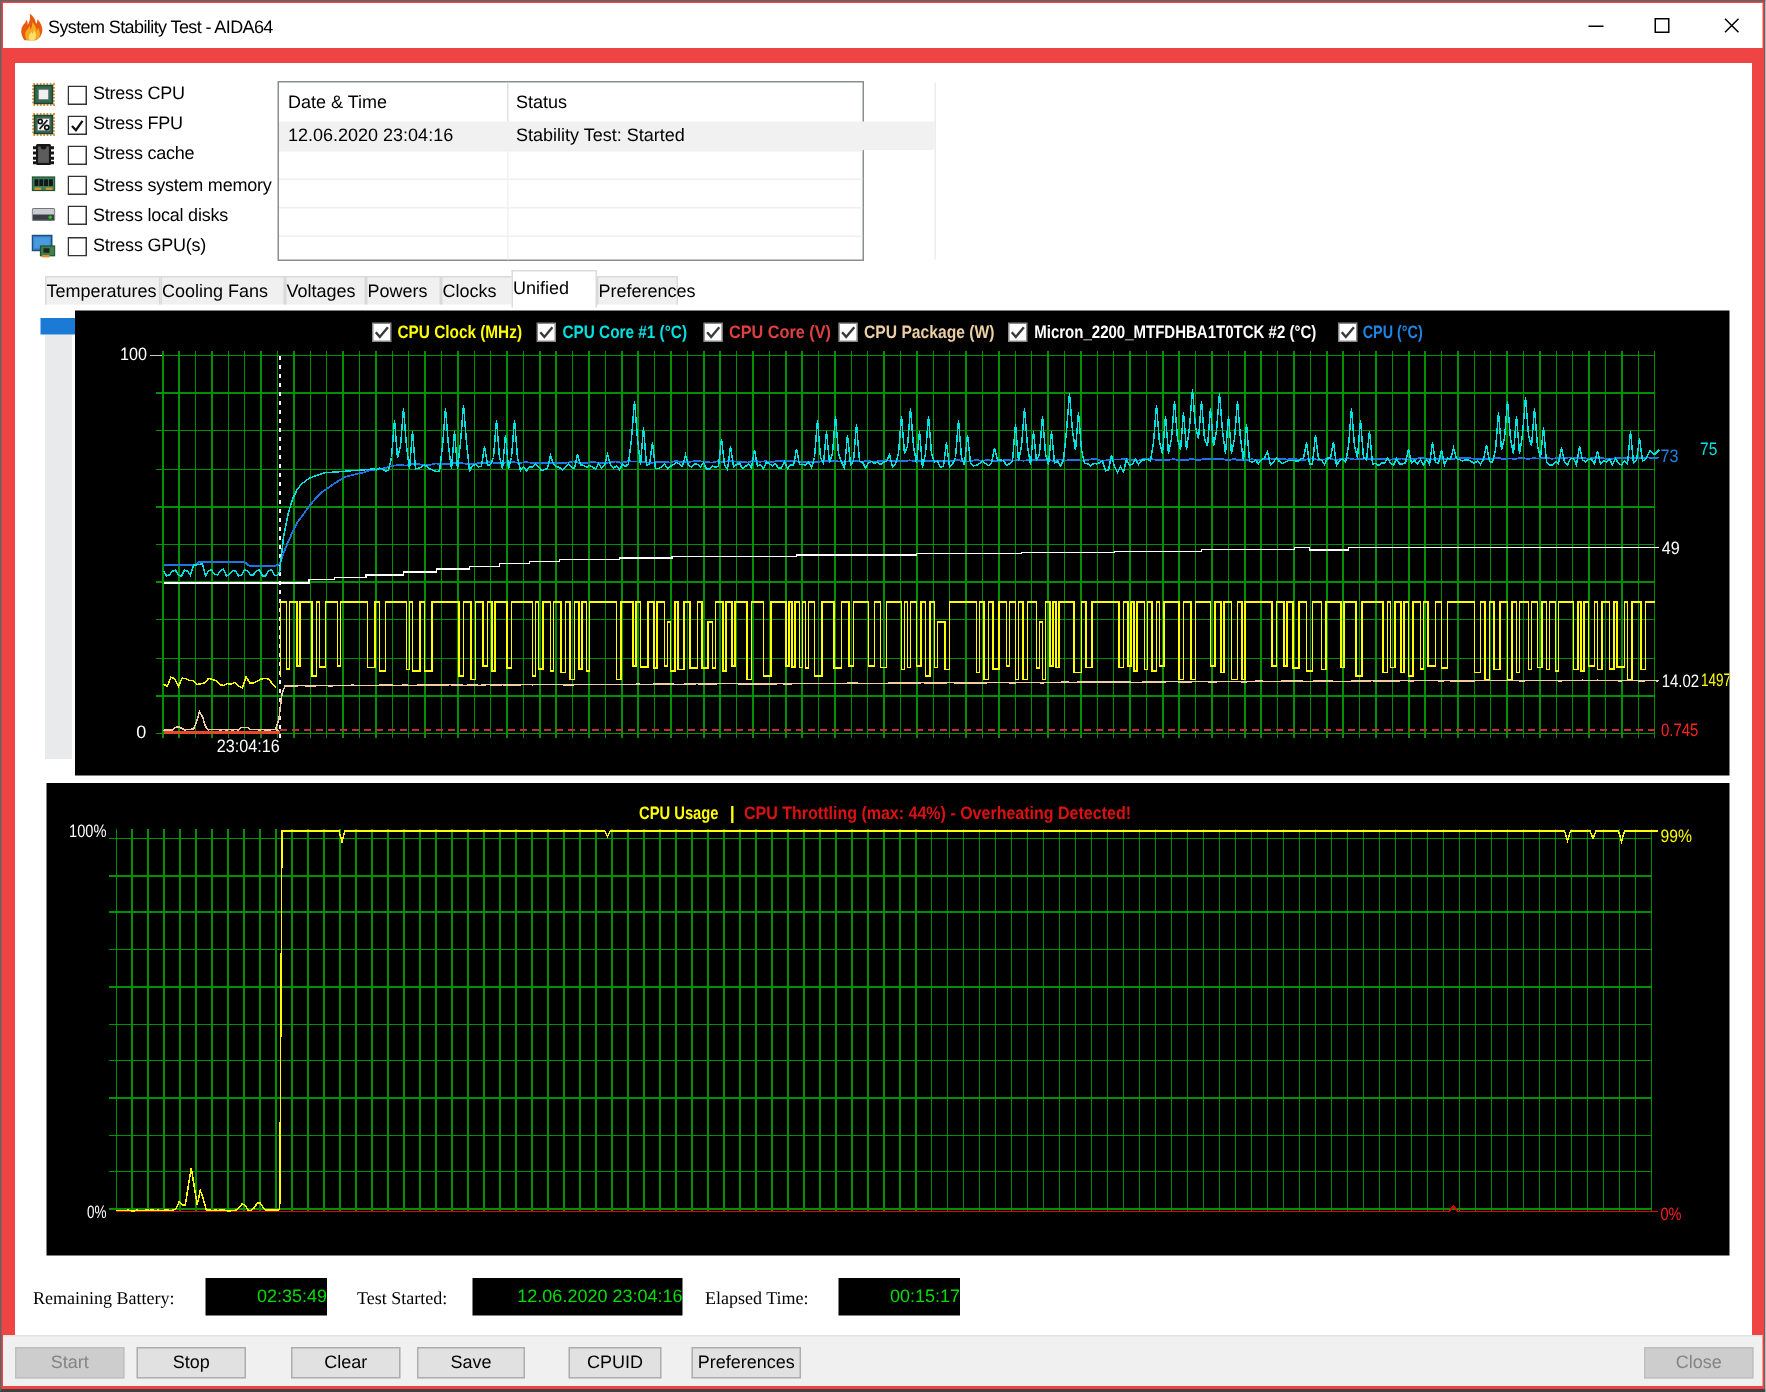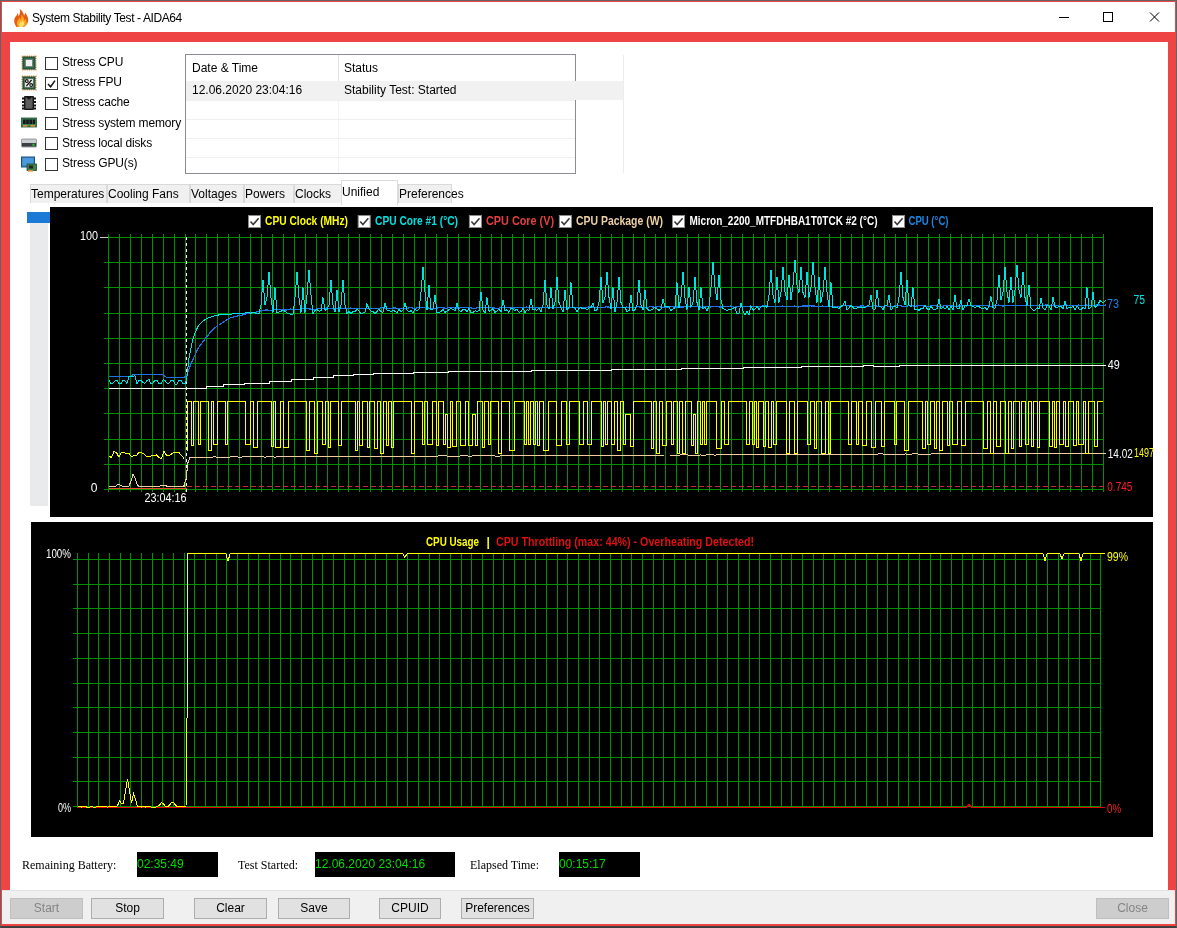--- a/index.html
+++ b/index.html
@@ -4,21 +4,21 @@
 html,body { width:1177px; height:928px; overflow:hidden; }
 body { font-family:"Liberation Sans", sans-serif; position:relative; background:#f0f0f0; }
 #win { position:absolute; inset:0; border:1px solid #636363; border-bottom:2px solid #3f3f3f; background:#ef4444; }
 #titlebar { position:absolute; left:1px; top:1px; right:1px; height:30px; background:#fff; }
 #title { position:absolute; left:30px; top:9px; font-size:12px; color:#000; letter-spacing:-0.4px; }
 .lbl { position:absolute; font-size:12px; color:#000; white-space:nowrap; }
 #panel { position:absolute; left:9px; top:41px; width:1158px; height:848px; background:#fff; }
 .tab { position:absolute; top:183px; height:19px; background:#f0f0f0; border:1px solid #d9d9d9; border-bottom:none;
        font-size:12px; text-align:left; line-height:18px; color:#000; }
 .tab.active { top:179px; height:25px; background:#fff; border:1px solid #dcdcdc; border-bottom:none; line-height:22px; }
-.blackbox { position:absolute; background:#000; color:#00dd00; font-size:12px; text-align:left; }
+.blackbox { position:absolute; background:#000; color:#00dd00; font-size:12px; text-align:right; }
 .flabel { position:absolute; font-size:12px; color:#000;font-family:Liberation Serif, serif; }
 .btn { position:absolute; top:897px; height:21px; background:#e1e1e1; border:1px solid #adadad;
        font-size:12px; text-align:center; line-height:19px; color:#000; }
 .btn.dis { background:#cdcdcd; border-color:#bfbfbf; color:#848484; }
 #footerbar { position:absolute; left:1px; top:889px; right:1px; bottom:2px; background:#f0f0f0; border-top:1px solid #e2e2e2; }
 </style></head>
 <body>
 <div id="win">
 <div id="titlebar">
   <svg width="17" height="18" viewBox="0 0 17 18" style="position:absolute;left:11px;top:7px">

